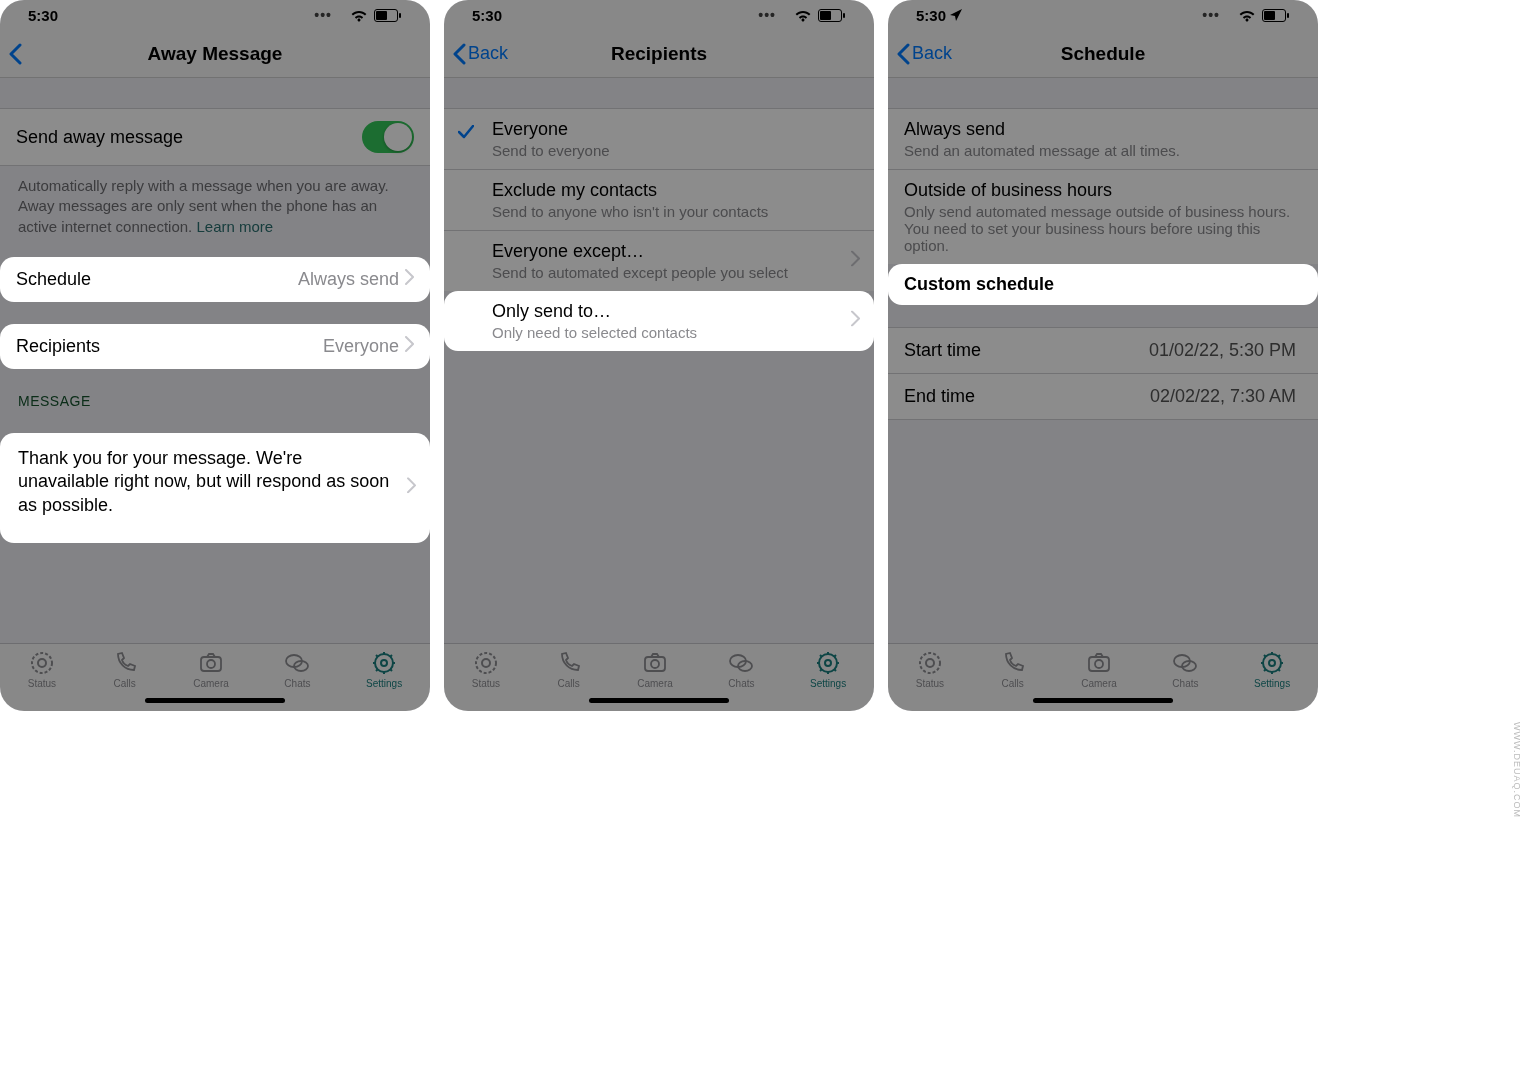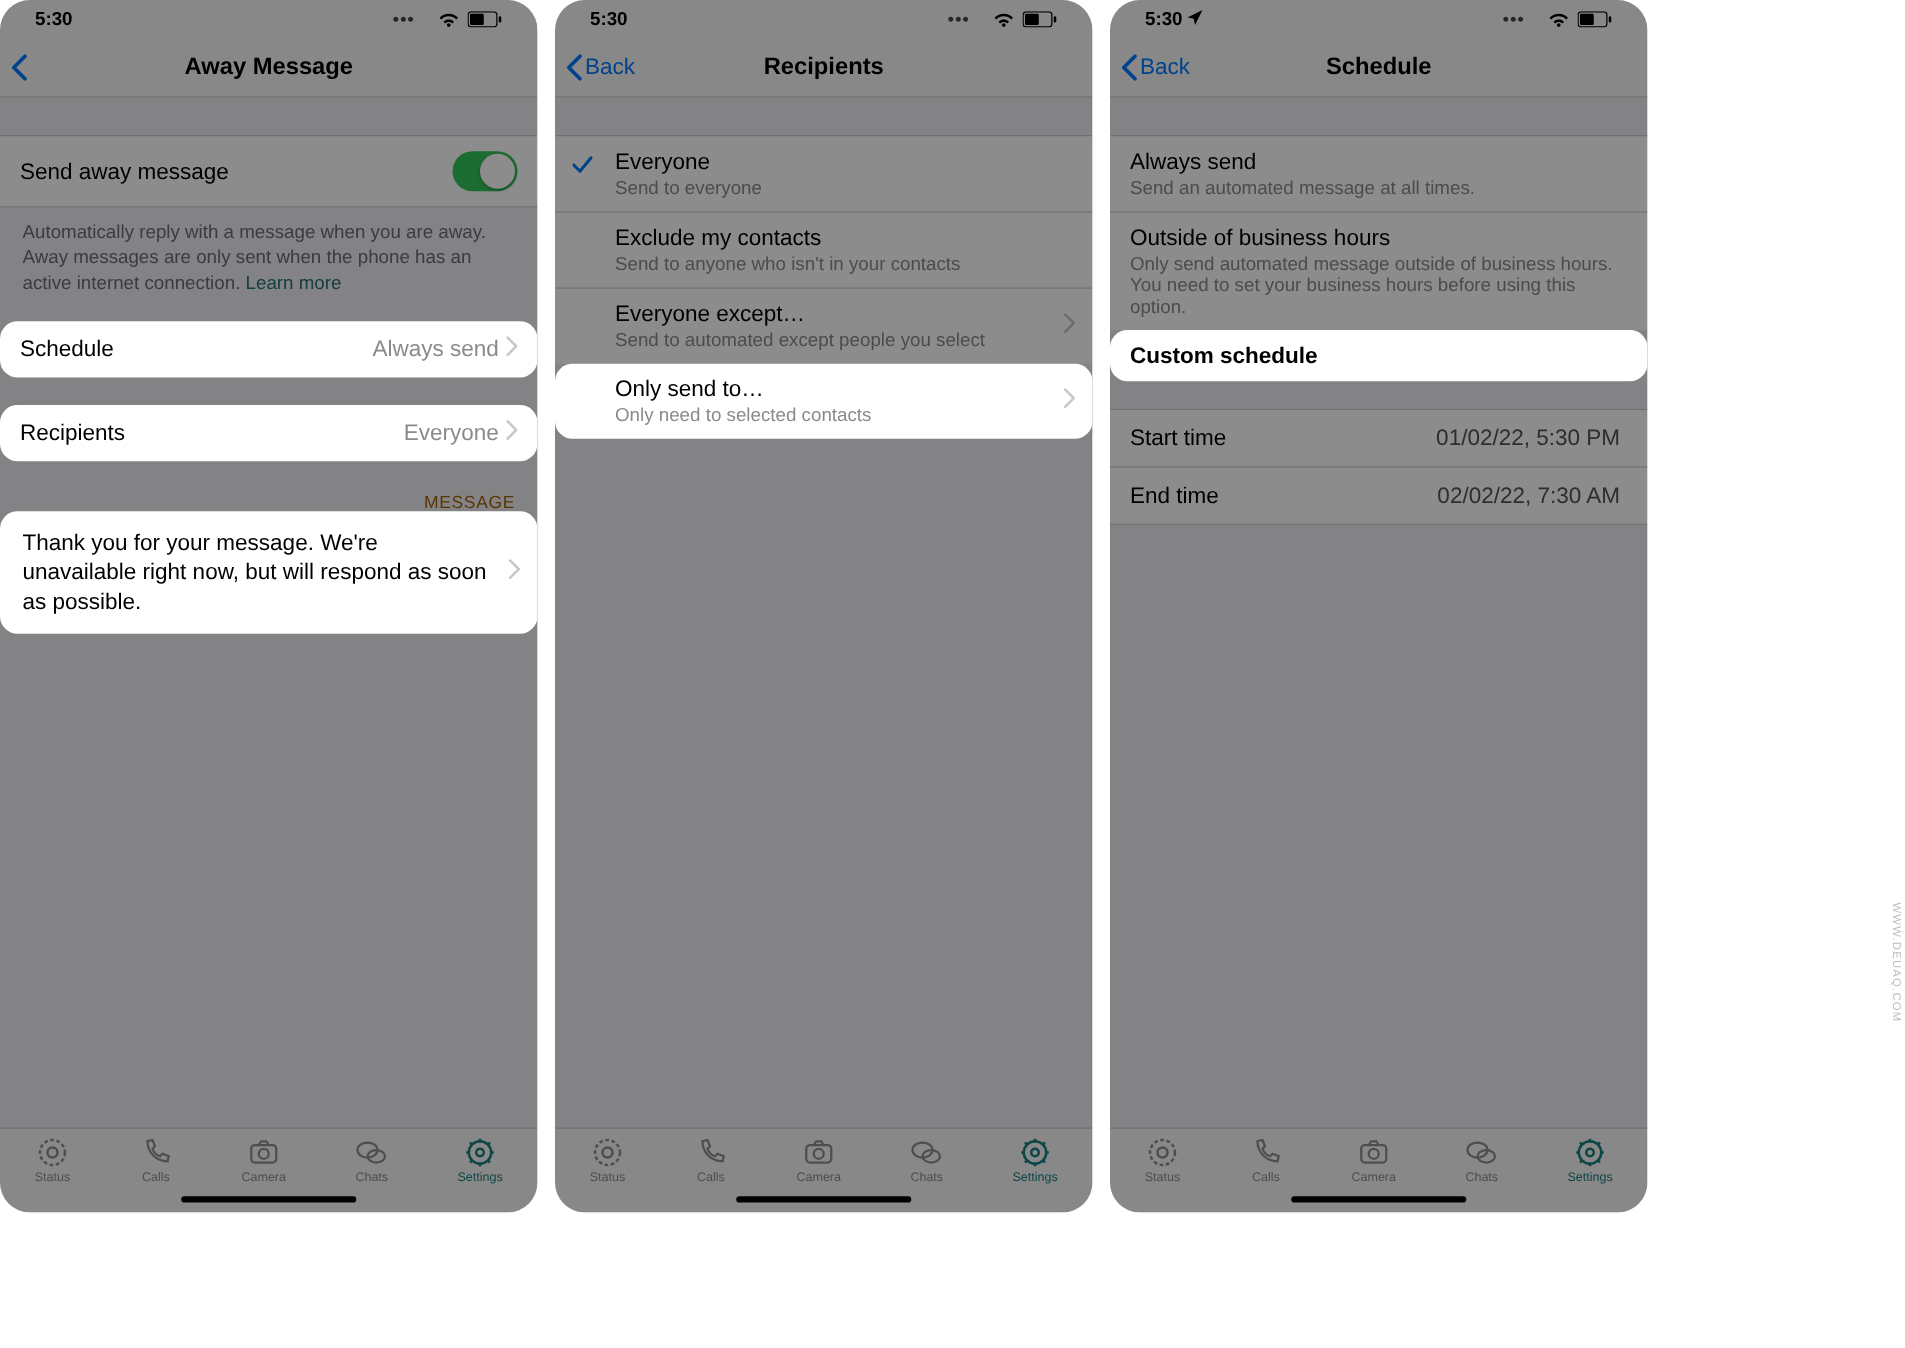--- a/index.html
+++ b/index.html
@@ -7,21 +7,21 @@
     font-family: -apple-system, "Helvetica Neue", Helvetica, Arial, sans-serif;
     background: #fff;
     width: 1524px;
     height: 1078px;
     display: flex;
     gap: 14px;
     padding: 0;
   }
   .phone {
     width: 430px;
-    height: 970px;
+    height: 711px;
     background: #efeff4;
     border-radius: 24px;
     overflow: hidden;
     position: relative;
     display: flex;
     flex-direction: column;
     flex-shrink: 0;
   }
   .phone1 { margin-left: 0; }
   .dim-overlay {
@@ -111,29 +111,28 @@
   .cell.two-line.nocheck { padding-left: 16px; }
 
   .section-note {
     padding: 10px 18px 14px;
     font-size: 15px;
     color: #6d6d72;
     line-height: 1.35;
   }
   .section-note a { color: #2a6f6f; text-decoration: none; }
   .section-header {
-    padding: 24px 18px 0;
+    padding: 24px 18px 24px;
     font-size: 14px;
-    color: #a16207;
+    color: #14532d;
     text-transform: uppercase;
     letter-spacing: 0.5px;
-    text-align: right;
-  }
-
-  .message-cell { padding: 14px 40px 14px 18px; position: relative; font-size: 18px; line-height: 1.3;}
+  }
+
+  .message-cell { padding: 14px 40px 26px 18px; position: relative; font-size: 18px; line-height: 1.3;}
   .message-cell .chev { position:absolute; right: 14px; top: 50%; transform: translateY(-50%); color:#c7c7cc;}
 
   
   .switch {
     width: 52px; height: 32px; border-radius: 16px; background: #34c759; position: relative; margin-left: auto;
   }
   .switch .knob {
     width: 28px; height: 28px; border-radius: 50%; background: #fff; position: absolute; top: 2px; right: 2px;
     box-shadow: 0 1px 3px rgba(0,0,0,0.3);
   }

